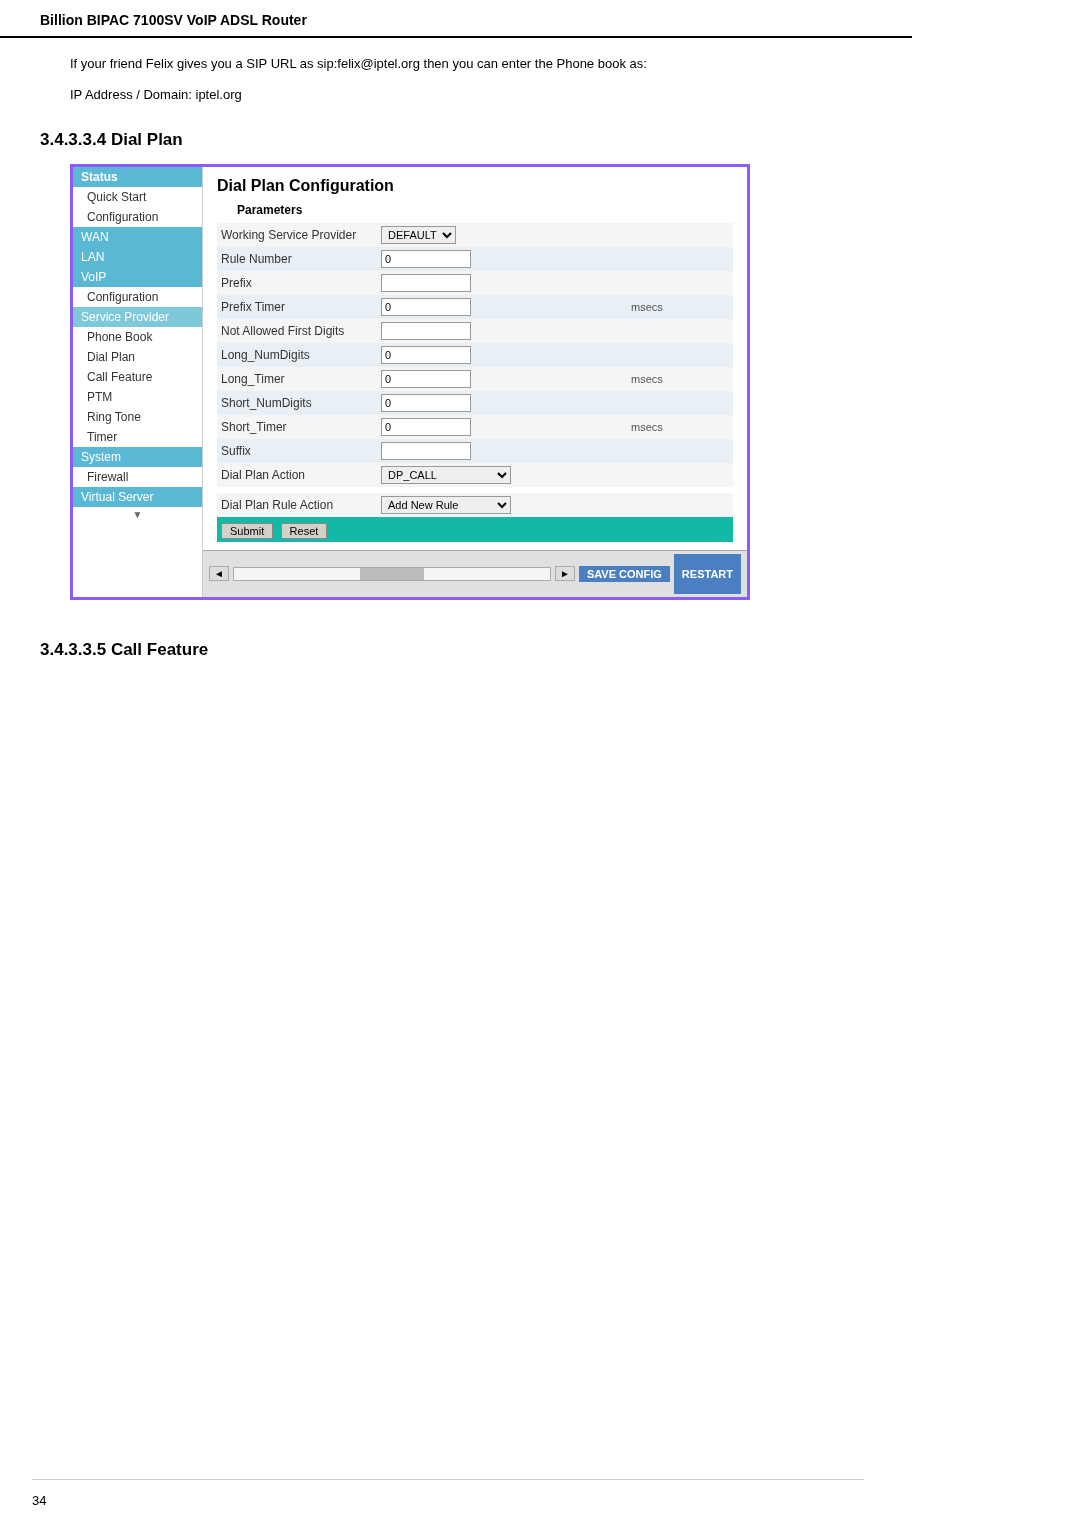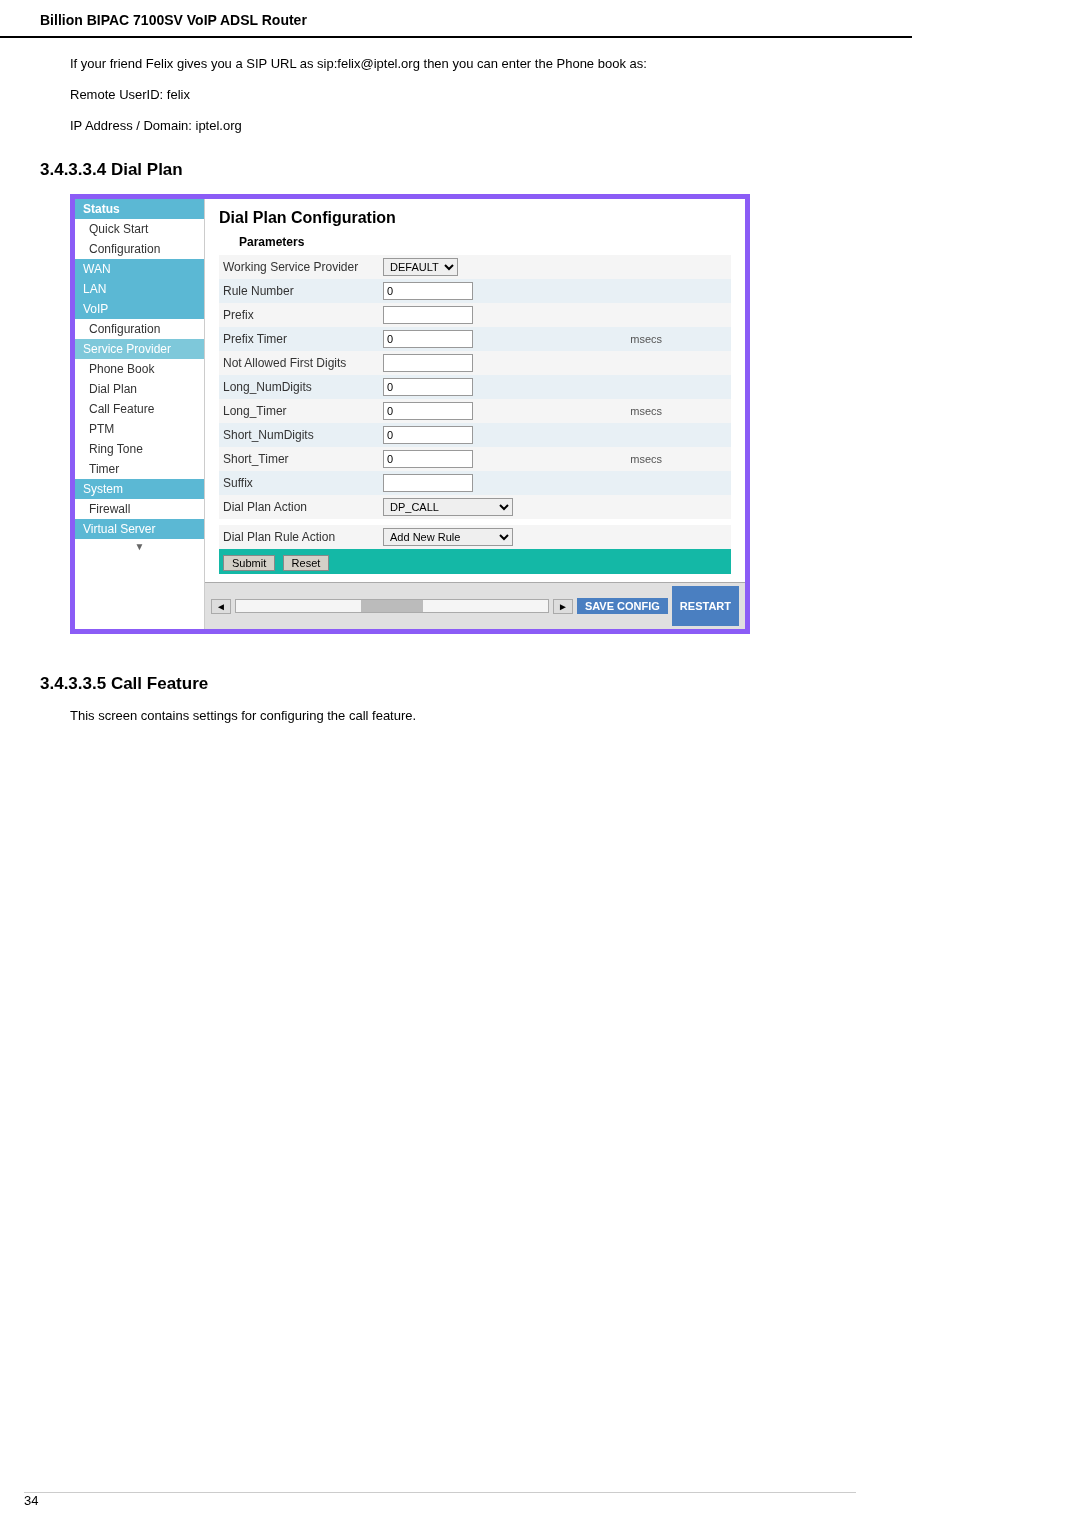--- a/index.html
+++ b/index.html
@@ -48,21 +48,21 @@
     
     .section-heading {
       font-size: 17px;
       font-weight: bold;
       margin: 24px 0 14px 0;
     }
 
     
     .router-ui {
       display: flex;
-      border: 5px solid #8b5cf6;
+      border: 3px solid #8b5cf6;
       width: 680px;
       margin-left: 30px;
       font-size: 12px;
     }
 
     
     .sidebar {
       width: 130px;
       background: #fff;
       flex-shrink: 0;
@@ -244,47 +244,46 @@
     .body-text {
       font-size: 13px;
       line-height: 1.6;
       margin-bottom: 8px;
     }
 
     
     .footer {
       position: absolute;
       bottom: 20px;
-      left: 24px;
+      left: 32px;
       font-size: 13px;
       color: #000;
       border-top: 1px solid #ccc;
       width: calc(100% - 80px);
-      padding-top: 0;
+      padding-top: 13px;
     }
 
     .sidebar-scroll {
       overflow: hidden;
       max-height: 340px;
     }
   </style>
 </head>
 <body>
 
 <div class="page-wrapper">
 
   <div class="header">
     <span class="header-title">Billion BIPAC 7100SV VoIP ADSL Router</span>
   </div>
 
   <div class="content">
 
     <div class="indent">
       <p class="intro-text">If your friend Felix gives you a SIP URL as sip:felix@iptel.org then you can enter the Phone book as:</p>
-      <p class="intro-text">Remote UserID: felix</p>
       <p class="intro-text">IP Address / Domain: iptel.org</p>
     </div>
 
 
     <h2 class="section-heading">3.4.3.3.4 Dial Plan</h2>
 
     <div class="router-ui">
 
       <div class="sidebar">
         <div class="sidebar-scroll">
@@ -440,23 +439,20 @@
           <button class="btn-arrow">►</button>
           <button class="btn-save-config">SAVE CONFIG</button>
           <button class="btn-restart">RESTART</button>
         </div>
 
       </div>
     </div>
 
     <h2 class="sub-section-heading" style="margin-top: 40px;">3.4.3.3.5 Call Feature</h2>
 
-    <div class="indent">
-      <p class="body-text">This screen contains settings for configuring the call feature.</p>
-    </div>
 
   </div>
 
   <div class="footer">
     <span>34</span>
   </div>
 
 </div>
 
 </body></html>

